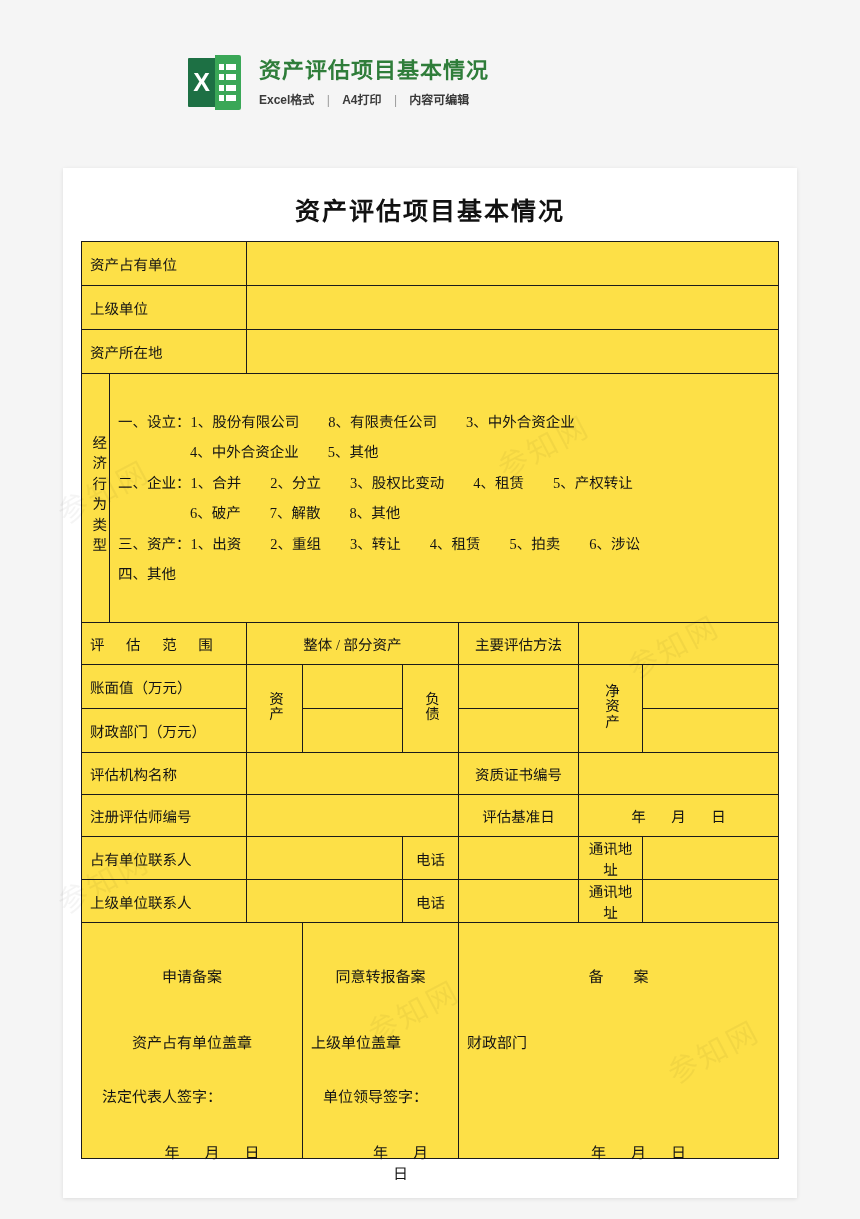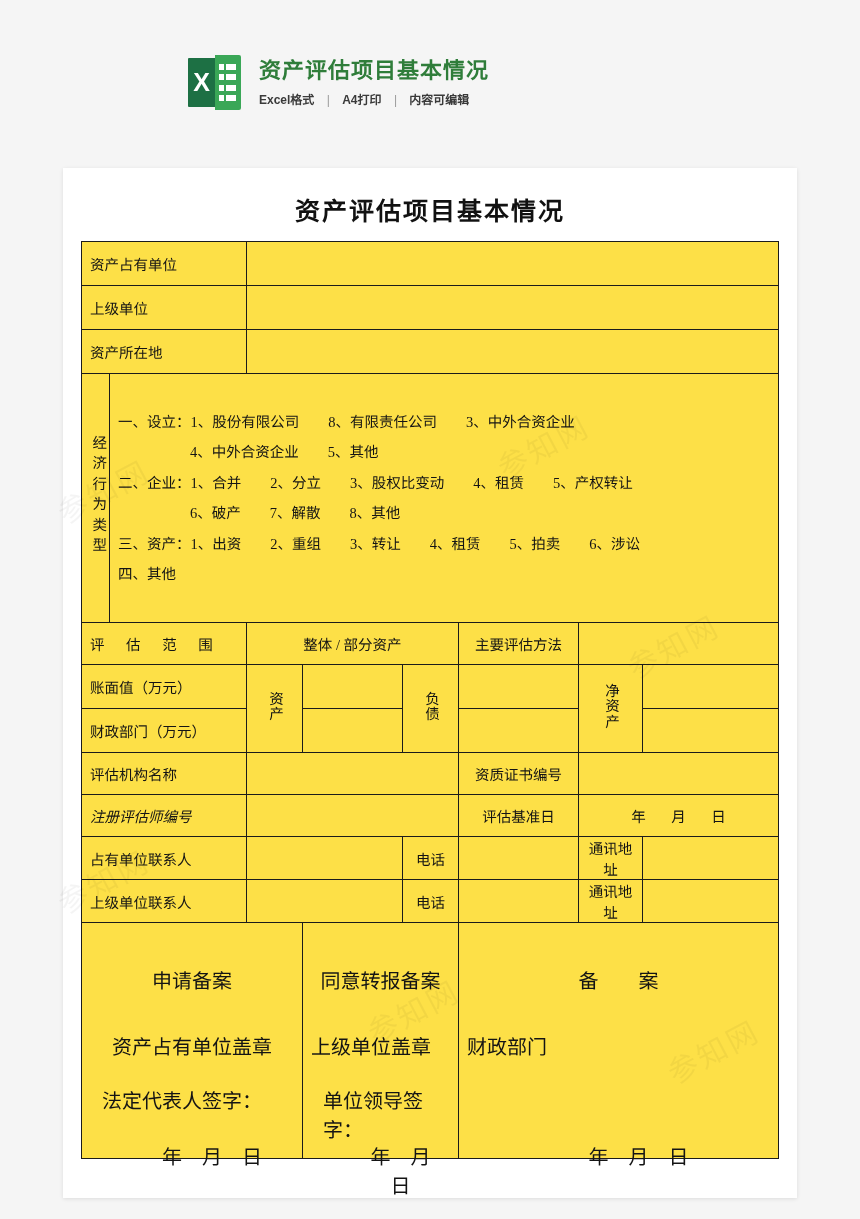--- a/index.html
+++ b/index.html
@@ -196,21 +196,21 @@
 
   
   .rec {
     height: 100%;
     padding: 0;
     vertical-align: top;
   }
   .rec-inner {
     height: 235px;
     position: relative;
-    font-size: 20px;
+    font-size: 15px;
   }
   .rec-title {
     position: absolute;
     top: 42px;
     left: 0; right: 0;
     text-align: center;
   }
   .rec-seal {
     position: absolute;
     top: 108px;
@@ -385,21 +385,21 @@
     </tr>
 
     <tr>
       <td class="lab-c" colspan="2" style="height:41px;">评估机构名称</td>
       <td colspan="3"></td>
       <td class="c-center">资质证书编号</td>
       <td colspan="2"></td>
     </tr>
 
     <tr>
-      <td class="lab-c" colspan="2" style="height:41px;font-style:italic;">注册评估师编号</td>
+      <td class="lab-c" colspan="2" style="height:41px;">注册评估师编号</td>
       <td colspan="3"></td>
       <td class="c-center">评估基准日</td>
       <td class="c-center" colspan="2">
         <span class="ymd">
           <span>年</span><span>月</span><span>日</span>
         </span>
       </td>
     </tr>
 
     <tr>

